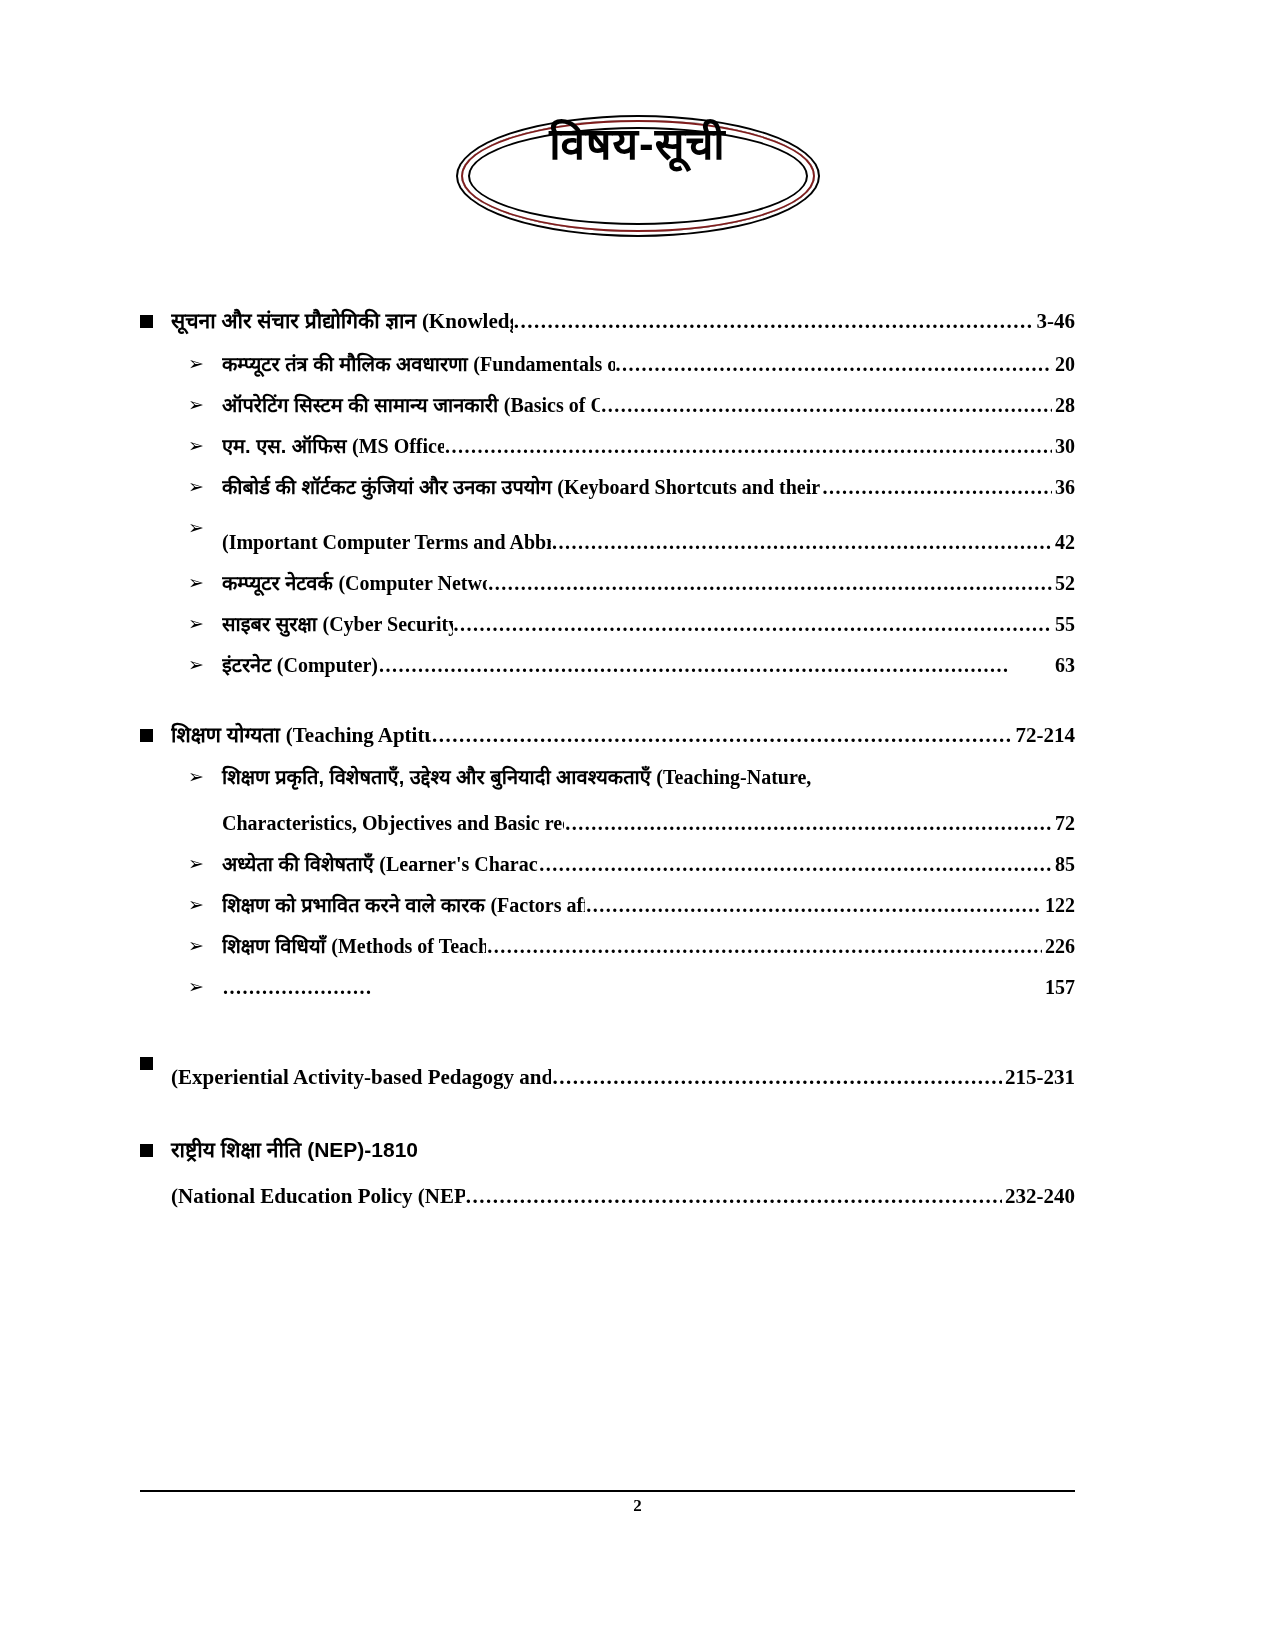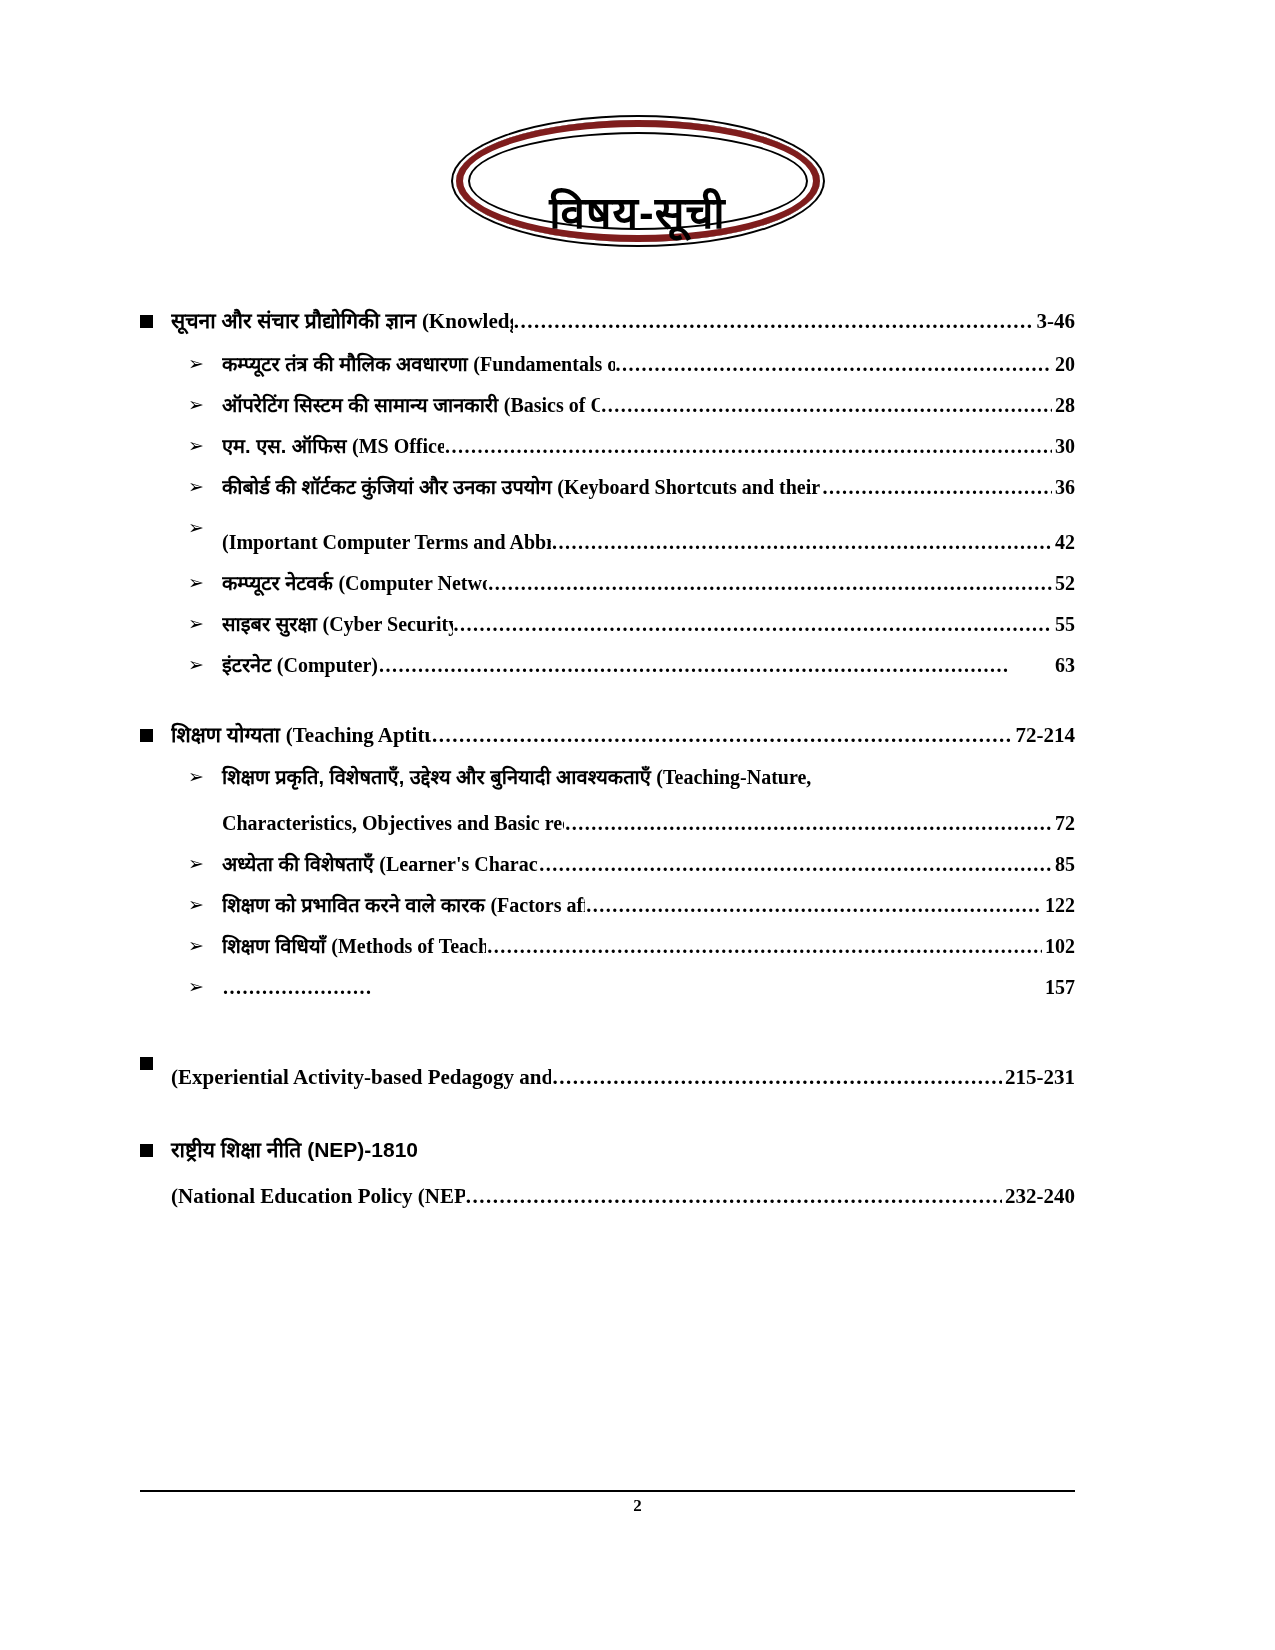--- a/index.html
+++ b/index.html
@@ -29,24 +29,24 @@
     top: 120px;
     left: 0;
     width: 1275px;
     display: flex;
     justify-content: center;
   }
   .title-ellipse {
     position: relative;
     width: 350px;
     height: 108px;
-    border: 7px solid #7f1d1d;
+    border: 2px solid #7f1d1d;
     border-radius: 50%;
     display: flex;
-    align-items: flex-end;
+    align-items: flex-start;
     justify-content: center;
     box-shadow: 0 0 0 3px #fff, 0 0 0 5px #000;
   }
   .title-ellipse .inner-ring {
     position: absolute;
     top: 5px;
     left: 5px;
     right: 5px;
     bottom: 5px;
     border: 2px solid #000;
@@ -336,21 +336,21 @@
           </span>
         </span>
       </div>
 
       <div class="lvl2">
         <span class="arrow">➢</span>
         <span class="body">
           <span class="leader-line">
             <span class="txt"><span class="hi">शिक्षण विधियाँ </span><span class="en">(Methods of Teaching) </span></span>
             <span class="dots">.................................................................................................</span>
-            <span class="pg en">102</span>
+            <span class="pg en">226</span>
           </span>
         </span>
       </div>
 
       <div class="lvl2">
         <span class="arrow">➢</span>
         <span class="body">
           <span class="leader-line">
             <span class="dots">.......................</span>
             <span class="pg en">157</span>

